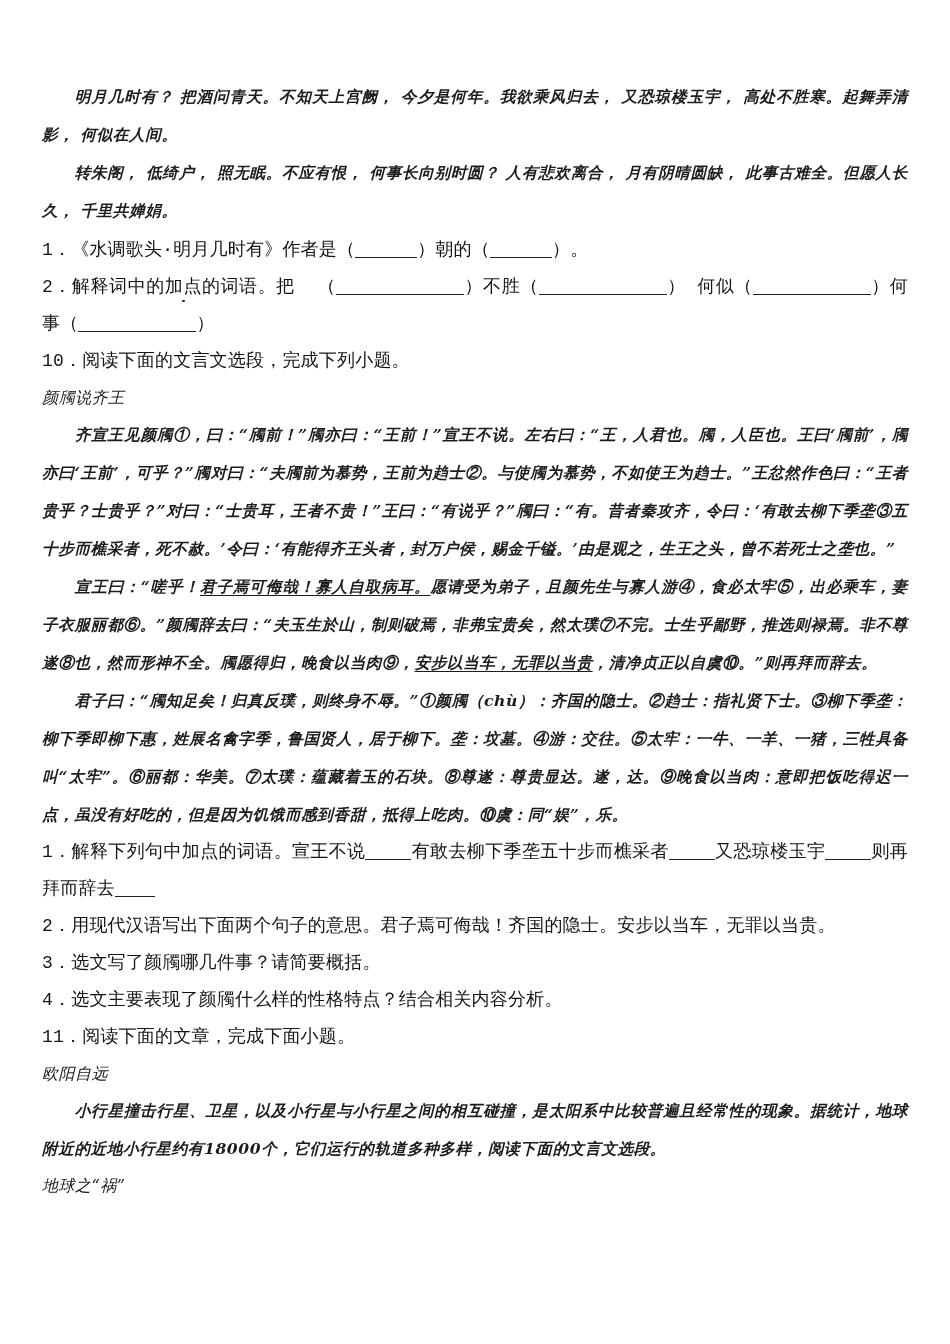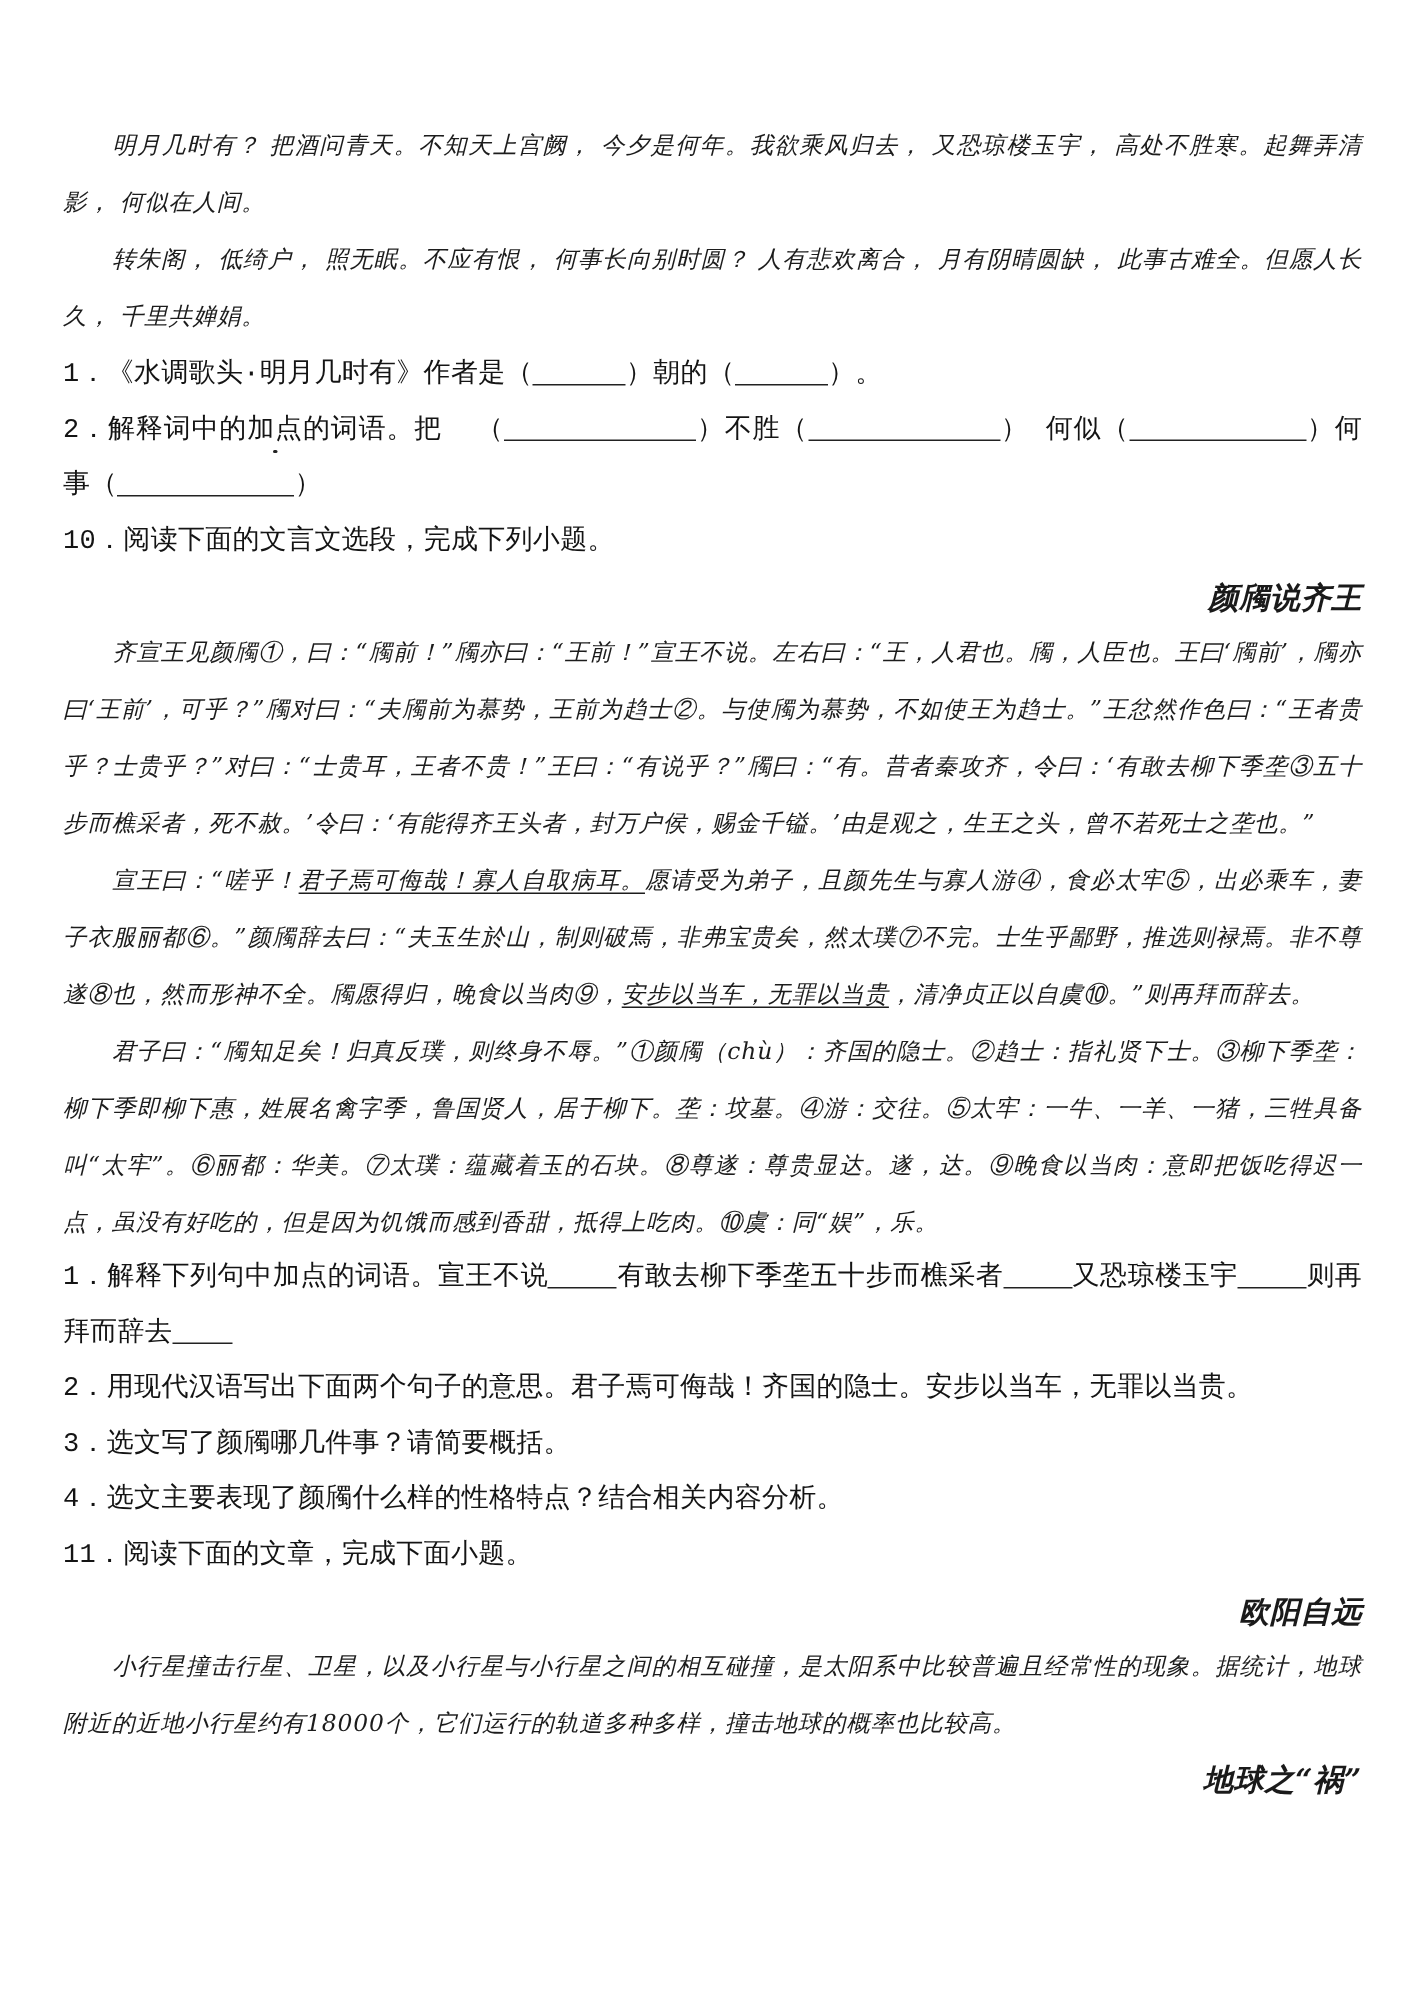--- a/index.html
+++ b/index.html
@@ -26,21 +26,21 @@
     position: absolute;
     left: 42px;
     top: 78px;
     width: 866px;
   }
 
   
   .brush {
     font-family: "DejaVu Serif", "Liberation Serif", serif;
     font-style: italic;
-    font-weight: 400;
+    font-weight: 700;
     font-size: 15.6px;
     line-height: 38px;
     letter-spacing: 0.6px;
     text-align: justify;
     text-justify: inter-character;
     color: #1c1c1c;
   }
   .brush.indent { text-indent: 2.1em; }
 
   
@@ -101,25 +101,24 @@
     width: 2.4px;
     height: 2.4px;
     margin-left: -1.2px;
     border-radius: 50%;
     background: #222;
   }
 
   .title-line {
     font-family: "DejaVu Serif", "Liberation Serif", serif;
     font-style: italic;
-    font-weight: 700;
-    font-size: 20px;
+    font-weight: 400;
+    font-size: 16px;
     line-height: 36px;
     letter-spacing: 0.5px;
-    text-align: right;
   }
   .spacer-2 { height: 2px; }
 </style>
 </head>
 <body>
 
 <div class="page">
   <div class="content">
 
     <div class="brush indent">明月几时有？ 把酒问青天。不知天上宫阙， 今夕是何年。我欲乘风归去， 又恐琼楼玉宇， 高处不胜寒。起舞弄清影， 何似在人间。</div>
@@ -164,18 +163,18 @@
       <span class="num">4．</span><span>选文主要表现了颜斶什么样的性格特点？结合相关内容分析。</span>
     </div>
 
     <div class="song row">
       <span class="num">11．</span><span>阅读下面的文章，完成下面小题。</span>
     </div>
 
 
     <div class="title-line">欧阳自远</div>
 
-    <div class="brush indent">小行星撞击行星、卫星，以及小行星与小行星之间的相互碰撞，是太阳系中比较普遍且经常性的现象。据统计，地球附近的近地小行星约有18000个，它们运行的轨道多种多样，撞击地球的概率也比较高。</div>
+    <div class="brush indent">小行星撞击行星、卫星，以及小行星与小行星之间的相互碰撞，是太阳系中比较普遍且经常性的现象。据统计，地球附近的近地小行星约有18000个，它们运行的轨道多种多样，阅读下面的文言文选段。</div>
 
     <div class="title-line">地球之“祸”</div>
 
   </div>
 </div>
 
 </body></html>

